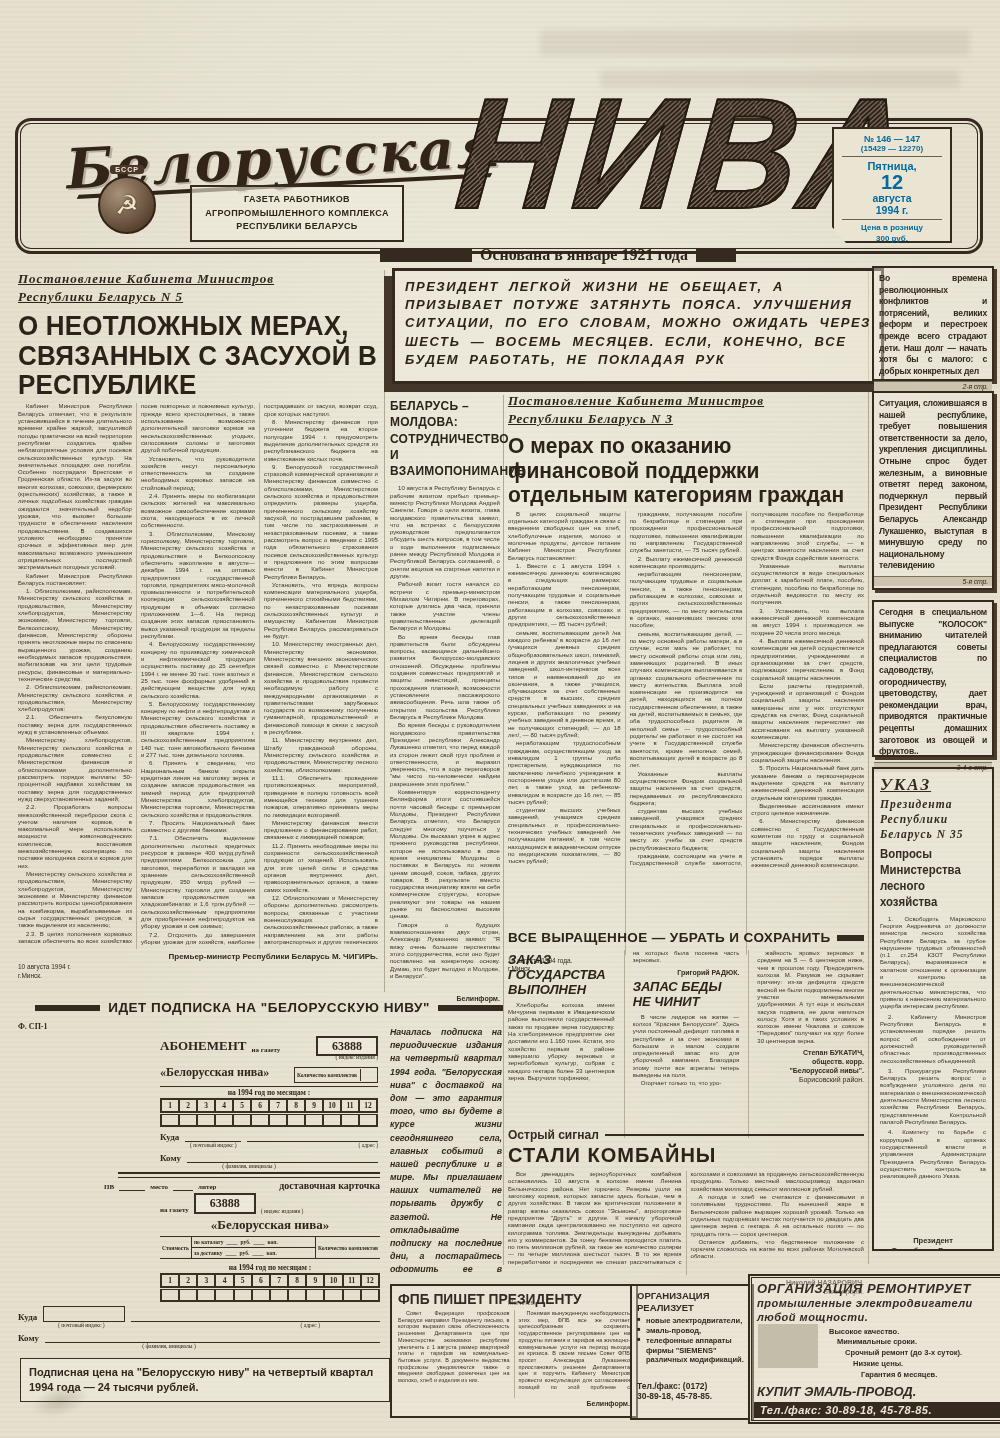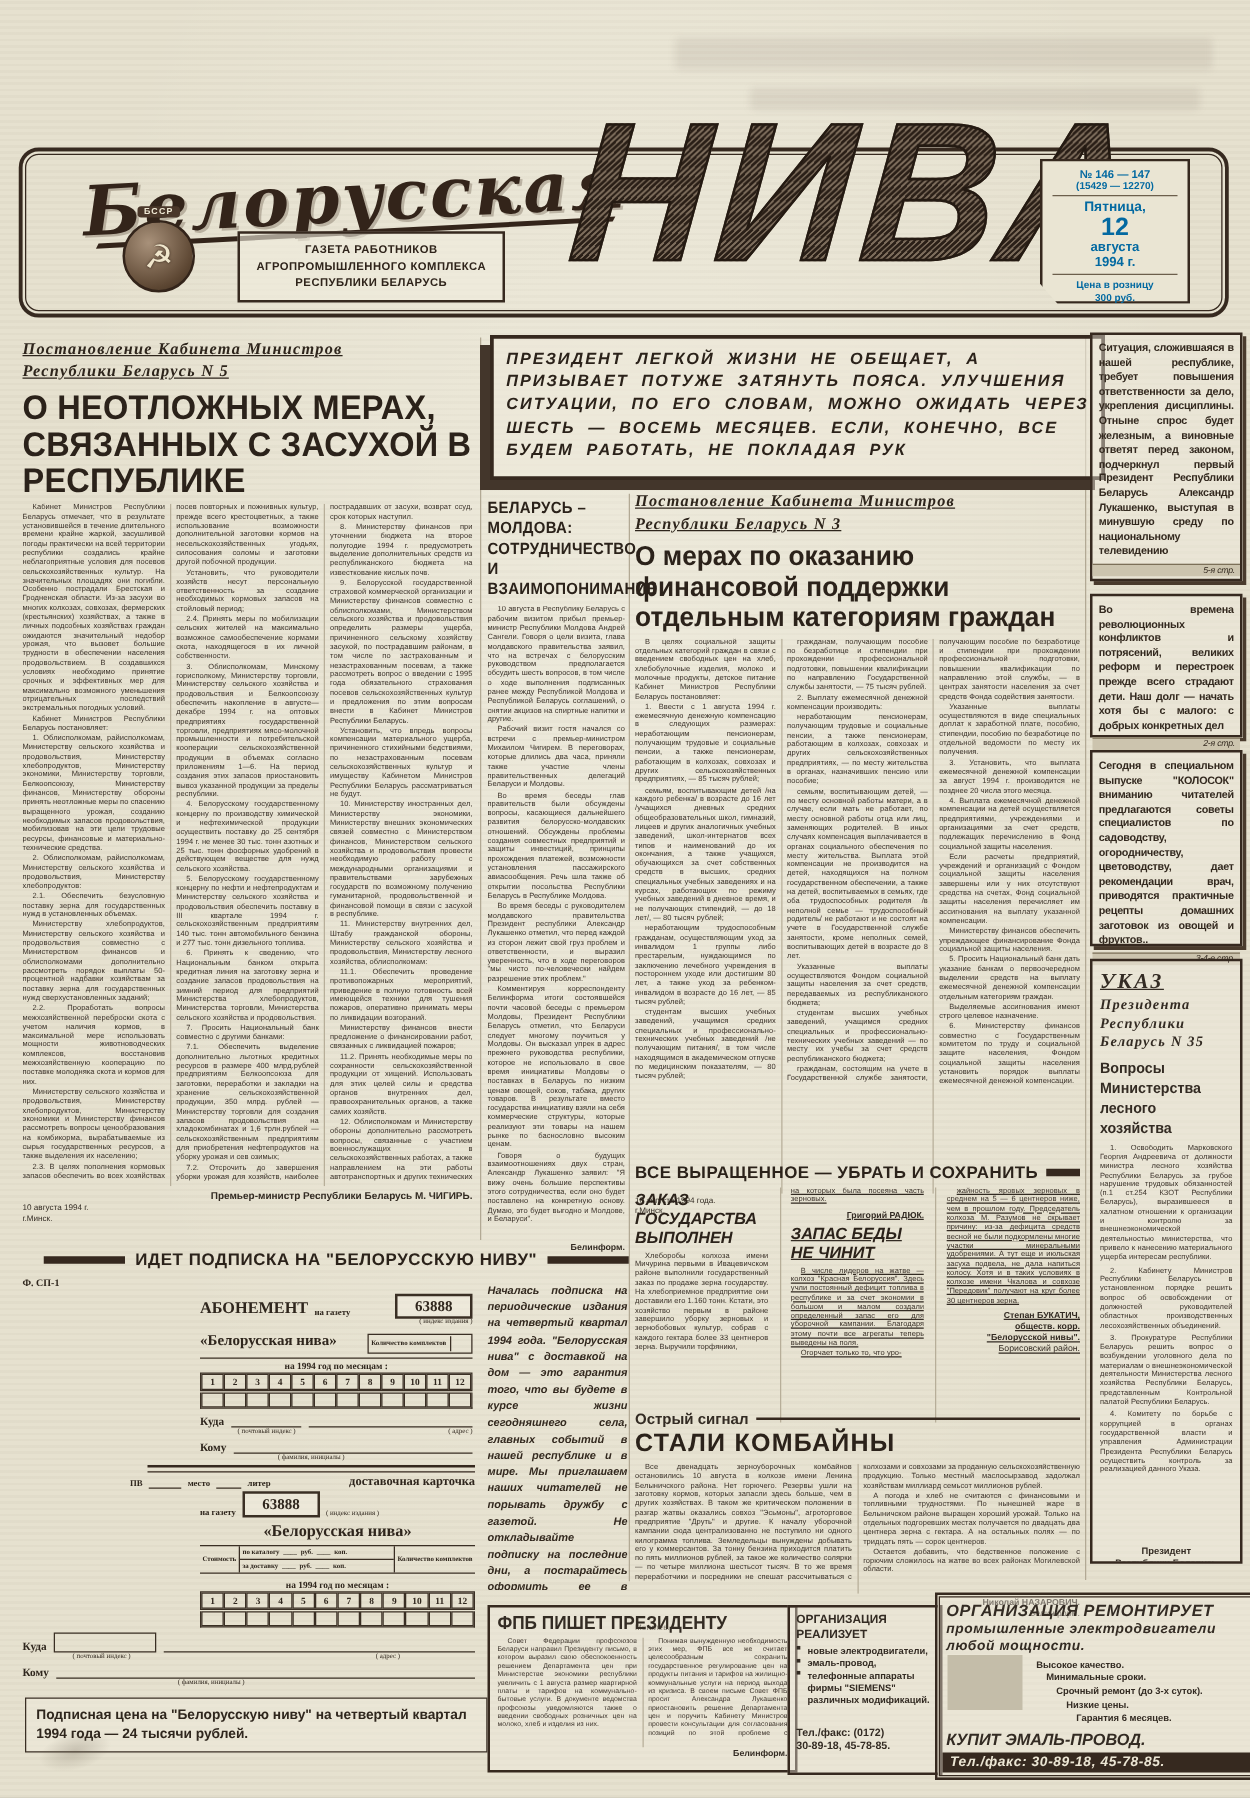--- a/index.html
+++ b/index.html
@@ -68,21 +68,21 @@
   
   .decree3{position:absolute;left:508px;top:392px;width:356px;}
   .h2a{font:700 21px "Liberation Sans",sans-serif;line-height:1.12;color:#2b221a;margin:6px 0 7px;transform:scaleY(1.04);transform-origin:left top;}
   .decree3 .body{height:444px;}
   
   .harvest{position:absolute;left:508px;top:930px;width:356px;}
   .banner{display:flex;align-items:center;gap:6px;font:700 13.5px "Liberation Sans",sans-serif;letter-spacing:.4px;color:#2b221a;}
   .banner .bar{height:6px;background:#36291f;flex:1 1 auto;}
   .hcols{display:flex;gap:9px;margin-top:5px;}
   .hcol{width:113px;height:188px;overflow:hidden;}
-  .hcol+.hcol{border-left:1px solid #b7ae99;padding-left:8px;text-decoration:underline;}
+  .hcol+.hcol{border-left:1px solid #b7ae99;padding-left:8px;}
   .h3a{font:italic 700 13px "Liberation Sans",sans-serif;line-height:1.15;margin:3px 0 4px;color:#2b221a;}
   .author{font:700 7px "Liberation Sans",sans-serif;text-align:right;margin:3px 0;line-height:1.3;}
   .author .plain{font-weight:400;}
   
   .sharp{position:absolute;left:508px;top:1128px;width:356px;}
   .sharp .kick{display:flex;align-items:center;gap:6px;font:700 12px "Liberation Sans",sans-serif;}
   .sharp .kick .ln{height:1.5px;background:#36291f;flex:1 1 auto;}
   .h4a{font:700 20px "Liberation Sans",sans-serif;letter-spacing:1px;color:#2b221a;margin:2px 0 4px;}
   .sharp .body{height:104px;}
   
@@ -177,20 +177,25 @@
       <div class="wd">Пятница,</div>
       <div class="day">12</div>
       <div class="mon">августа</div>
       <div class="yr">1994 г.</div>
       <hr>
       <div class="price1">Цена в розницу</div>
       <div class="price1">300 руб.</div>
     </div>
   </div>
 
+  <div class="founded">
+    <div class="bar" style="width:92px;"></div>
+    <div class="txt">Основана в январе 1921 года</div>
+    <div class="bar" style="width:40px;"></div>
+  </div>
 
   <div class="vrule" style="left:384px;top:270px;height:722px;"></div>
   <div class="vrule" style="left:503px;top:395px;height:870px;"></div>
   <div class="vrule" style="left:868px;top:268px;height:996px;"></div>
 
   <div class="left-article">
     <div class="kicker">
       <span>Постановление Кабинета Министров</span><br>
       <span>Республики Беларусь N 5</span>
     </div>
@@ -536,27 +541,27 @@
         <p>Минимальные сроки.</p>
         <p>Срочный ремонт (до 3-х суток).</p>
         <p>Низкие цены.</p>
         <p>Гарантия 6 месяцев.</p>
       </div>
     <div class="buys">КУПИТ ЭМАЛЬ-ПРОВОД.</div>
     <div class="telbar">Тел./факс: 30-89-18, 45-78-85.</div>
   </div>
 
   <div class="sidebar">
+    <div class="tease" style="height:106px;">
+      <span>Во времена революционных конфликтов и потрясений, великих реформ и перестроек прежде всего страдают дети. Наш долг — начать хотя бы с малого: с добрых конкретных дел</span>
+      <span class="ptag">2-я стр.</span>
+    </div>
     <div class="tease" style="height:190px;">
       <span>Ситуация, сложившаяся в нашей республике, требует повышения ответственности за дело, укрепления дисциплины. Отныне спрос будет железным, а виновные ответят перед законом, подчеркнул первый Президент Республики Беларусь Александр Лукашенко, выступая в минувшую среду по национальному телевидению</span>
       <span class="ptag">5-я стр.</span>
-    </div>
-    <div class="tease" style="height:106px;">
-      <span>Во времена революционных конфликтов и потрясений, великих реформ и перестроек прежде всего страдают дети. Наш долг — начать хотя бы с малого: с добрых конкретных дел</span>
-      <span class="ptag">2-я стр.</span>
     </div>
     <div class="tease" style="height:148px;">
       <span>Сегодня в специальном выпуске "КОЛОСОК" вниманию читателей предлагаются советы специалистов по садоводству, огородничеству, цветоводству, дает рекомендации врач, приводятся практичные рецепты домашних заготовок из овощей и фруктов..</span>
       <span class="ptag">3-4-е стр.</span>
     </div>
     <div class="ukaz">
       <div class="u1">УКАЗ</div>
       <div class="u2">Президента Республики Беларусь N 35</div>
       <div class="u3">Вопросы Министерства лесного хозяйства</div>
       <div class="b body">

